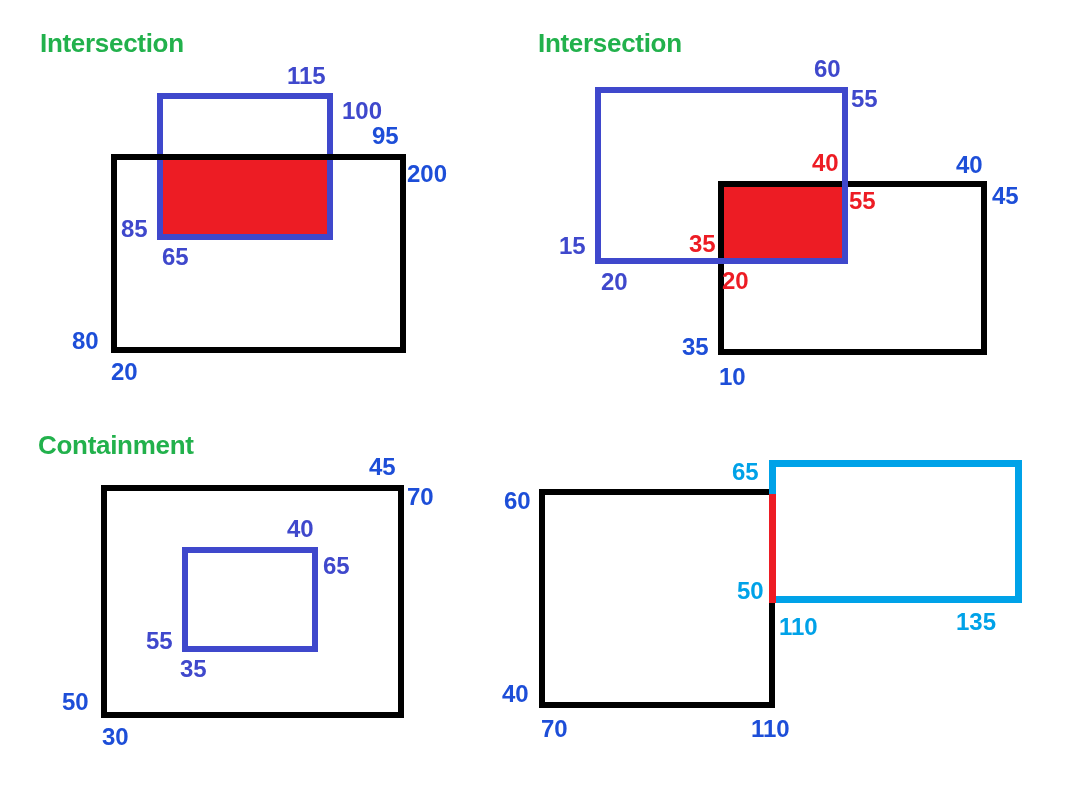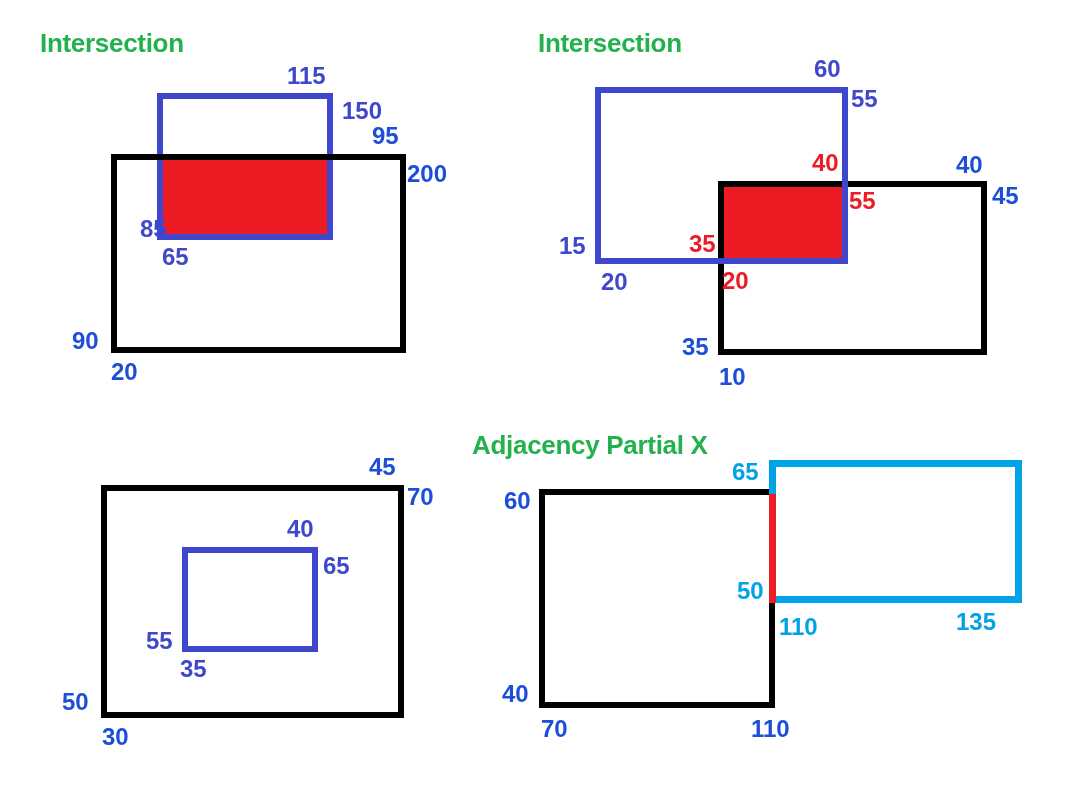--- a/index.html
+++ b/index.html
@@ -36,26 +36,26 @@
 
 <div id="canvas">
 
   <span class="title c-green" style="left:40px;top:30px">Intersection</span>
 
   <div class="rect bw6 b-blue" style="left:157px;top:93px;width:176px;height:147px"></div>
   <div class="rect bw6 b-black" style="left:111px;top:154px;width:295px;height:199px"></div>
   <div class="fill fill-red" style="left:163px;top:160px;width:164px;height:74px"></div>
 
   <span class="num c-blue" style="left:287px;top:63px">115</span>
-  <span class="num c-blue" style="left:342px;top:98px">150</span>
+  <span class="num c-blue" style="left:342px;top:98px">100</span>
   <span class="num c-black" style="left:372px;top:123px">95</span>
   <span class="num c-black" style="left:407px;top:161px">200</span>
-  <span class="num c-blue" style="left:140px;top:216px">85</span>
+  <span class="num c-blue" style="left:121px;top:216px">85</span>
   <span class="num c-blue" style="left:162px;top:244px">65</span>
-  <span class="num c-black" style="left:72px;top:328px">90</span>
+  <span class="num c-black" style="left:72px;top:328px">80</span>
   <span class="num c-black" style="left:111px;top:359px">20</span>
 
   <span class="title c-green" style="left:538px;top:30px">Intersection</span>
 
   <div class="rect bw6 b-black" style="left:718px;top:181px;width:269px;height:174px"></div>
   <div class="rect bw6 b-blue" style="left:595px;top:87px;width:253px;height:177px"></div>
   <div class="fill fill-red" style="left:724px;top:187px;width:118px;height:71px"></div>
 
   <span class="num c-blue" style="left:814px;top:56px">60</span>
   <span class="num c-blue" style="left:851px;top:86px">55</span>
@@ -63,34 +63,34 @@
   <span class="num c-black" style="left:956px;top:152px">40</span>
   <span class="num c-black" style="left:992px;top:183px">45</span>
   <span class="num c-red" style="left:849px;top:188px">55</span>
   <span class="num c-red" style="left:689px;top:231px">35</span>
   <span class="num c-blue" style="left:559px;top:233px">15</span>
   <span class="num c-blue" style="left:601px;top:269px">20</span>
   <span class="num c-red" style="left:722px;top:268px">20</span>
   <span class="num c-black" style="left:682px;top:334px">35</span>
   <span class="num c-black" style="left:719px;top:364px">10</span>
 
+  <span class="title c-green" style="left:38px;top:432px">Containment</span>
 
   <div class="rect bw6 b-black" style="left:101px;top:485px;width:303px;height:233px"></div>
   <div class="rect bw6 b-blue" style="left:182px;top:547px;width:136px;height:105px"></div>
 
   <span class="num c-black" style="left:369px;top:454px">45</span>
   <span class="num c-black" style="left:407px;top:484px">70</span>
   <span class="num c-blue" style="left:287px;top:516px">40</span>
   <span class="num c-blue" style="left:323px;top:553px">65</span>
   <span class="num c-blue" style="left:146px;top:628px">55</span>
   <span class="num c-blue" style="left:180px;top:656px">35</span>
   <span class="num c-black" style="left:62px;top:689px">50</span>
   <span class="num c-black" style="left:102px;top:724px">30</span>
 
-  <span class="title c-green" style="left:472px;top:432px">Adjacency Partial X</span>
 
   <div class="rect bw6 b-black" style="left:539px;top:489px;width:236px;height:219px"></div>
   <div class="rect bw7 b-cyan" style="left:769px;top:460px;width:253px;height:143px"></div>
   <div class="fill fill-red" style="left:769px;top:494px;width:7px;height:109px"></div>
 
   <span class="num c-cyan" style="left:732px;top:459px">65</span>
   <span class="num c-black" style="left:504px;top:488px">60</span>
   <span class="num c-cyan" style="left:737px;top:578px">50</span>
   <span class="num c-cyan" style="left:779px;top:614px">110</span>
   <span class="num c-cyan" style="left:956px;top:609px">135</span>

